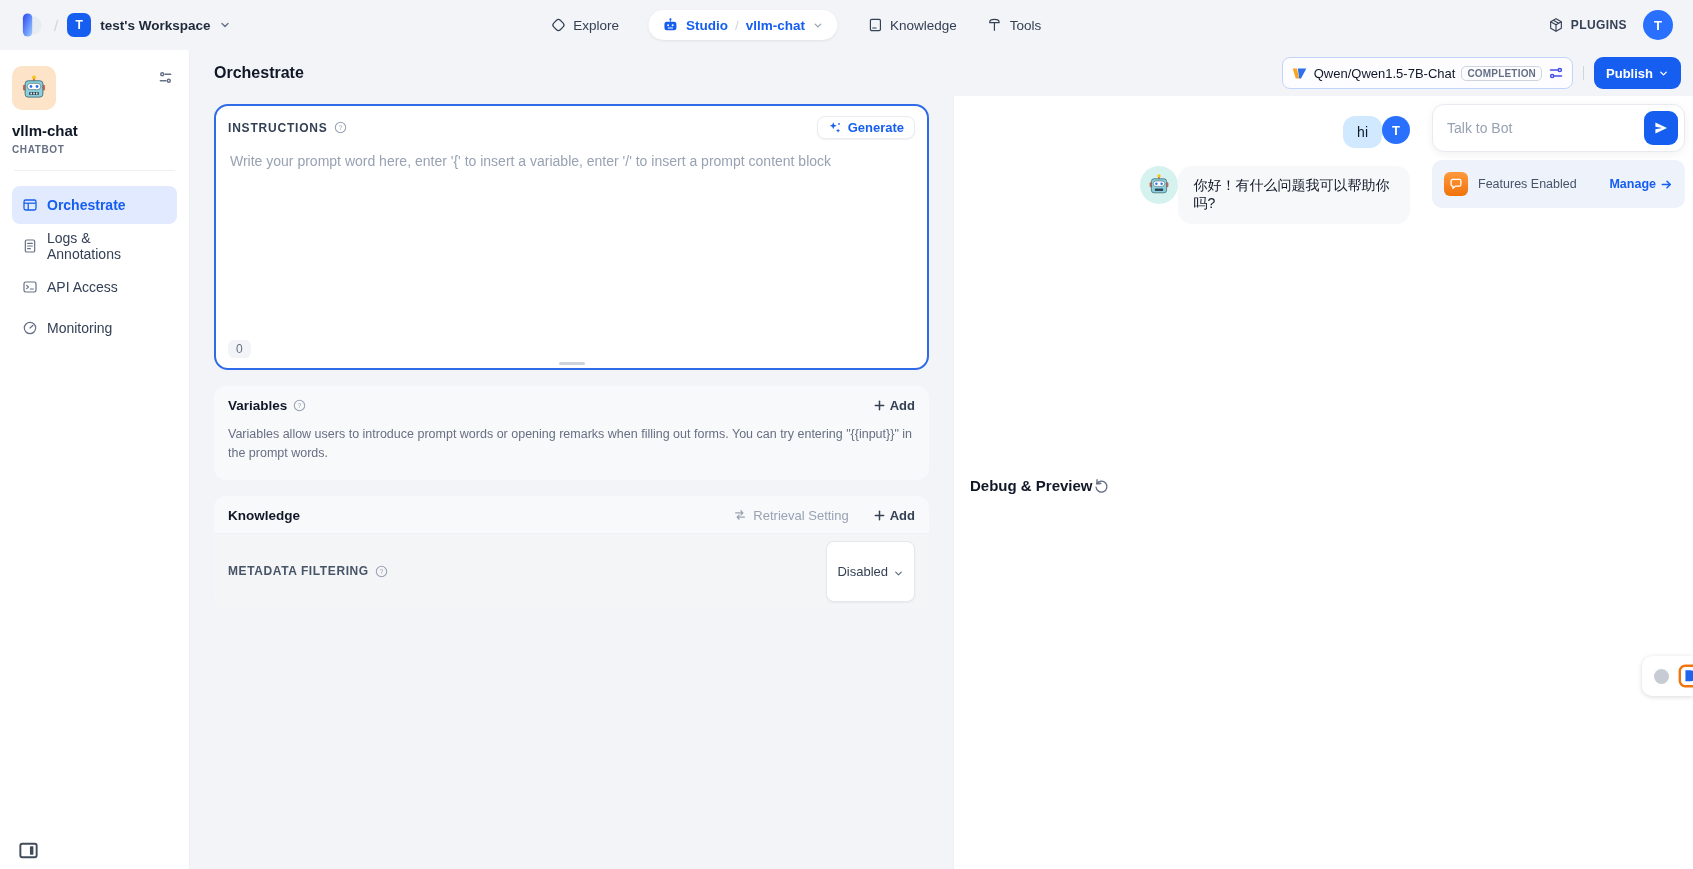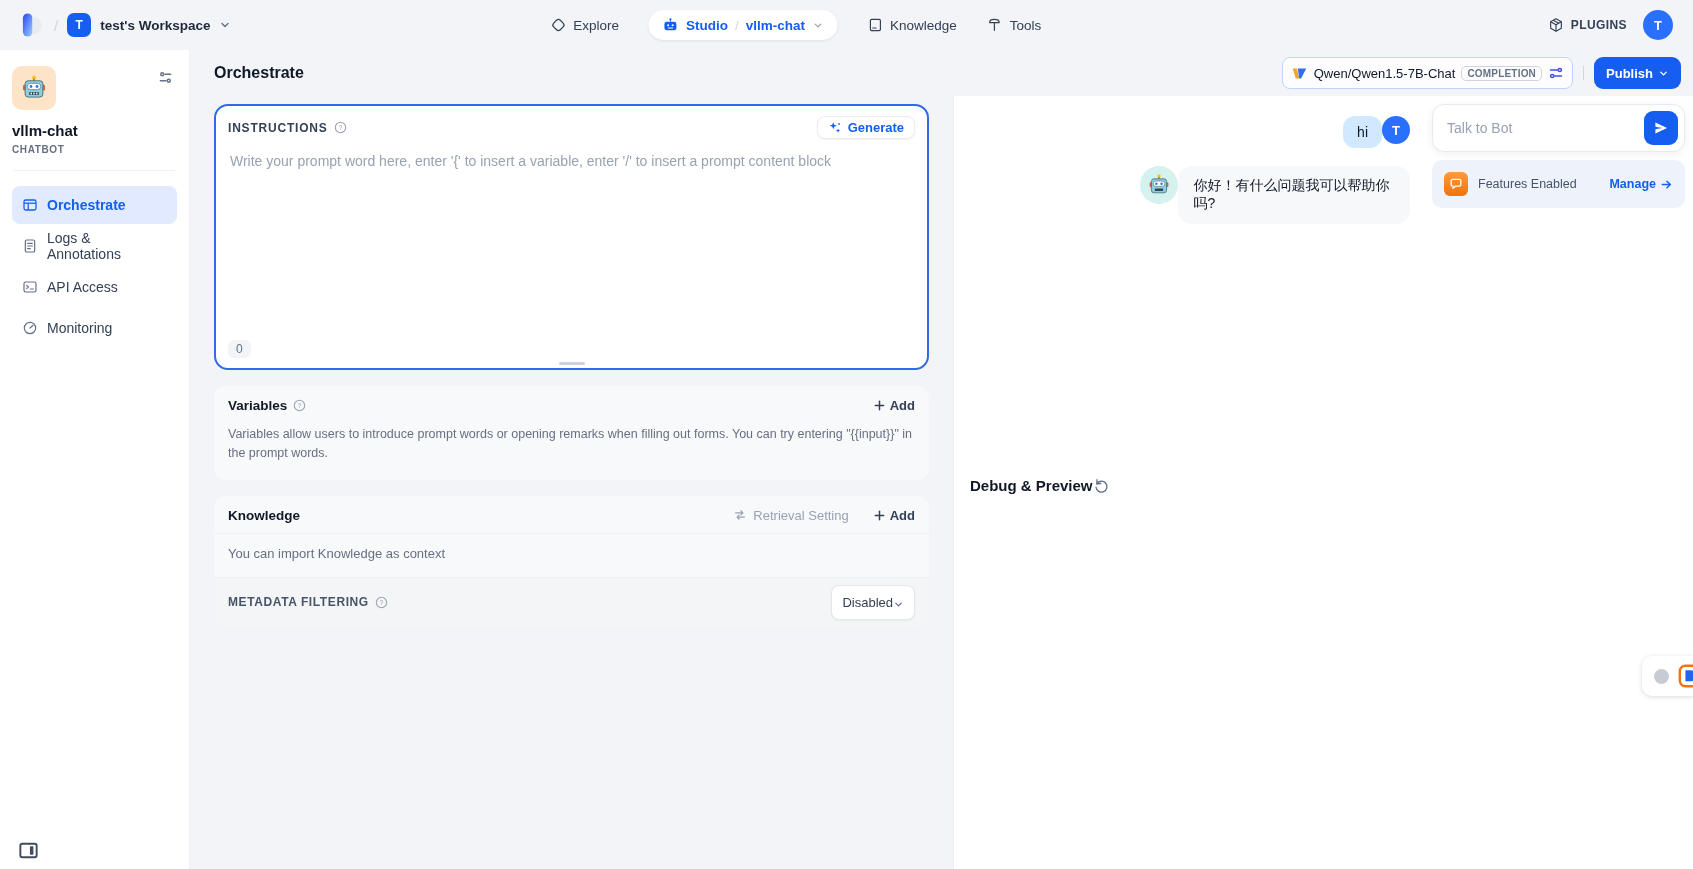--- a/index.html
+++ b/index.html
@@ -90,22 +90,22 @@
   .card-head{display:flex;align-items:center;gap:6px;padding:12px 14px 10px}
   .card-title{font-size:13.5px;font-weight:700;color:#101828}
   .add-btn{display:flex;align-items:center;gap:4px;font-size:13px;font-weight:600;color:#344054;cursor:pointer}
   .retrieval-btn{margin-left:auto;display:flex;align-items:center;gap:6px;font-size:13px;
                  font-weight:500;color:#98a2b3;cursor:default}
   .card-desc{padding:2px 14px 16px;font-size:12.5px;color:#676f83;line-height:1.55}
   .kn-desc{border-top:1px solid #eef0f3;padding:12px 14px 16px;font-size:13px;color:#676f83}
   .meta-row{border-top:1px solid #eef0f3;background:#f4f5f7;border-radius:0 0 12px 12px;
             display:flex;align-items:center;gap:6px;padding:7px 14px}
   .meta-title{font-size:12px;font-weight:700;letter-spacing:.6px;color:#475467}
-  .disabled-btn{margin-left:auto;display:flex;align-items:flex-end;background:#fff;
-                border:1px solid #e4e7ec;border-radius:8px;padding:9px 10px;font-size:13px;
+  .disabled-btn{margin-left:auto;display:flex;align-items:flex-end;gap:5px;background:#fff;
+                border:1px solid #e4e7ec;border-radius:8px;padding:22px 10px;font-size:13px;
                 font-weight:500;color:#344054;box-shadow:0 1px 2px rgba(16,24,40,.05);cursor:pointer}
 
   
   .debug-head{display:flex;align-items:center;padding:16px 16px 10px}
   .debug-title{font-size:15px;font-weight:600;color:#101828}
   .restart-btn{margin-left:auto;color:#667085;cursor:pointer}
   .chat{flex:1;min-height:0;display:flex;flex-direction:column;gap:18px;padding:20px 10px 0 14px;overflow:hidden}
   .msg-row{display:flex;align-items:flex-start;}
   .msg-row.user{justify-content:flex-end}
   .bubble-user{background:var(--user-bubble);border-radius:12px;padding:8px 14px;font-size:14px;color:#101828}
@@ -405,21 +405,20 @@
             <div class="add-btn" style="margin-left:18px">
               <span>
                 <svg width="13" height="13" viewBox="0 0 14 14" fill="none" stroke="#344054" stroke-width="1.6" stroke-linecap="round">
                     <path d="M7 2.5 V11.5"></path>
                     <path d="M2.5 7 H11.5"></path>
                   </svg>
               </span>
               <span>Add</span>
             </div>
           </div>
-          <div class="kn-desc">You can import Knowledge as context</div>
           <div class="meta-row">
             <span class="meta-title">METADATA FILTERING</span>
             <span class="help-ic">
               <svg width="13" height="13" viewBox="0 0 16 16">
                   <circle cx="8" cy="8" r="6.4" fill="none" stroke="currentColor" stroke-width="1.3"></circle>
                   <text x="8" y="11" font-size="8.5" text-anchor="middle" fill="currentColor" font-family="Liberation Sans, sans-serif">?</text>
                 </svg>
             </span>
             <div class="disabled-btn">
               <span>Disabled</span>

